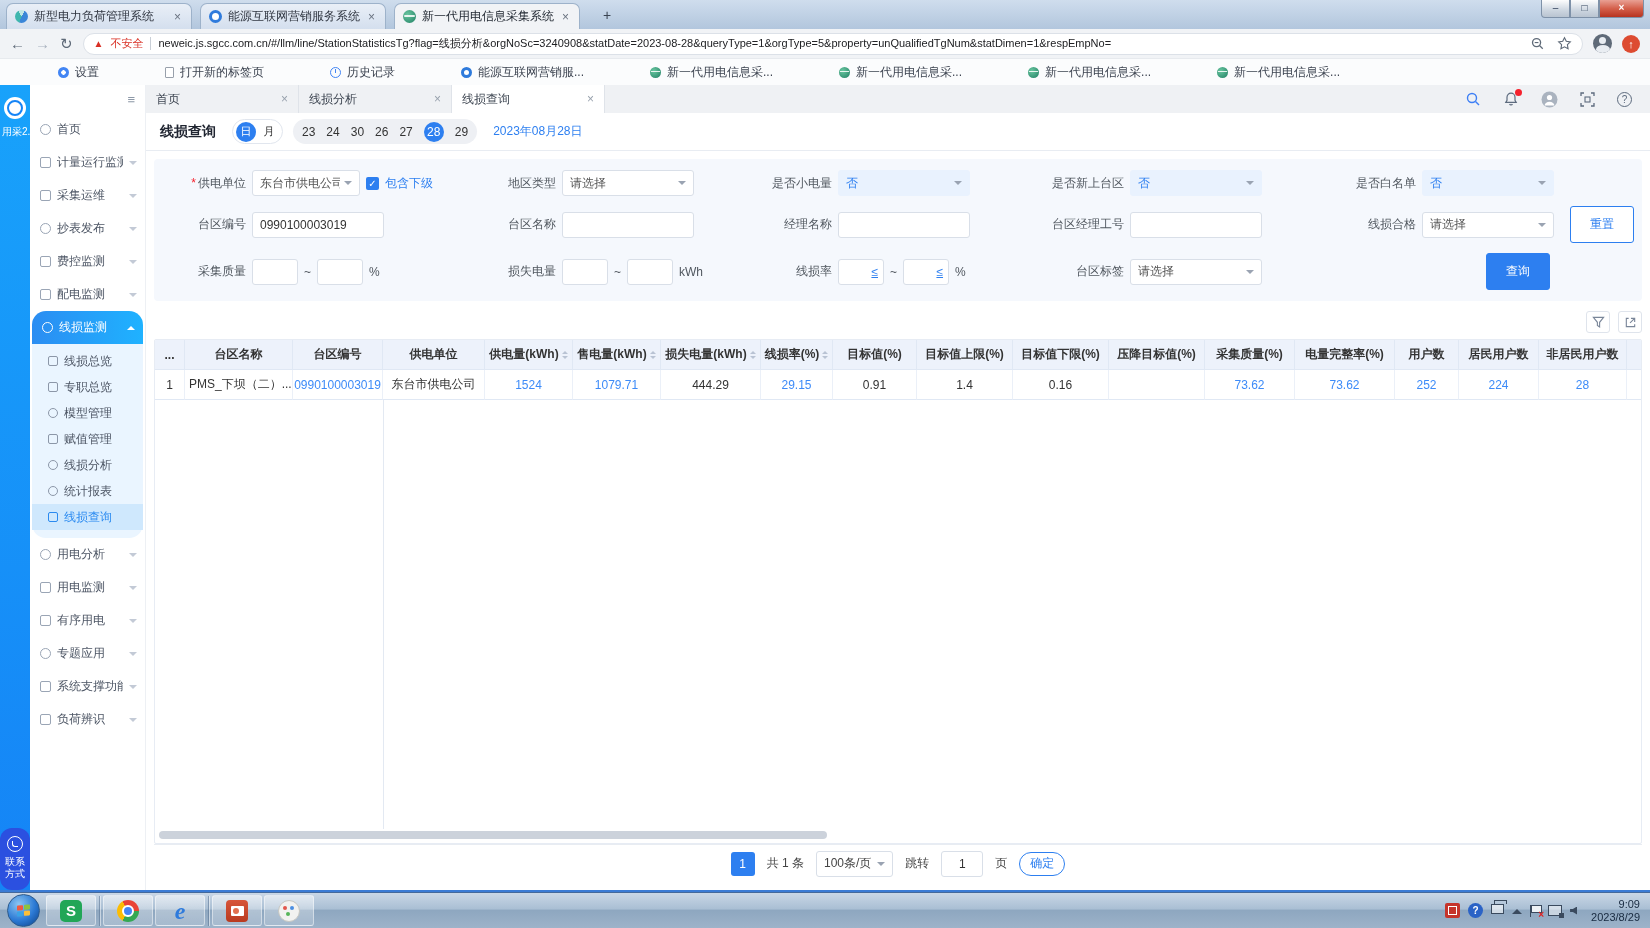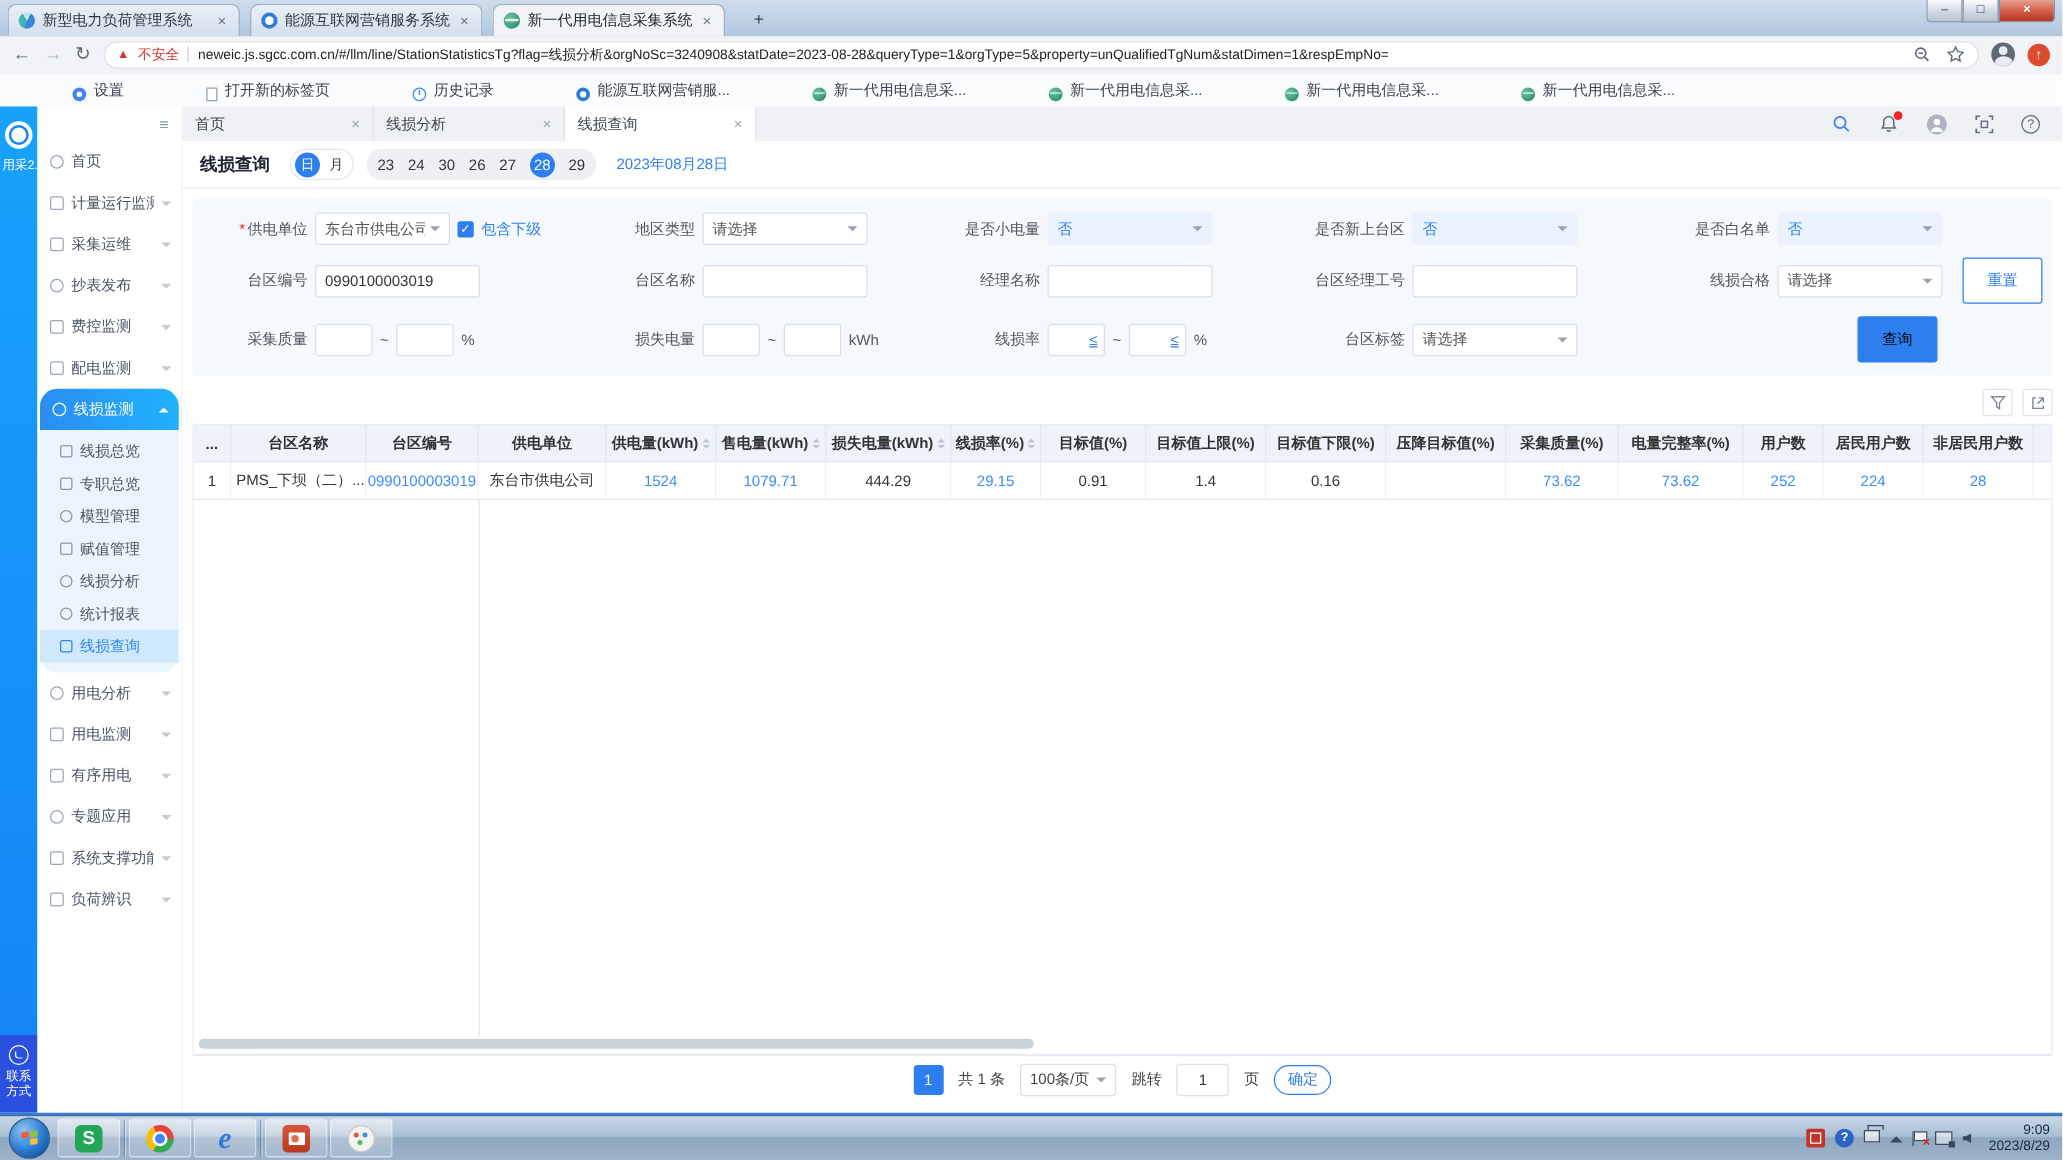--- a/index.html
+++ b/index.html
@@ -34,38 +34,38 @@
   .warn-txt { color:#d93025; font-size:11px; white-space:nowrap;text-align:center; }
   .osep { width:1px; height:13px; background:#c9cfd7; }
   .urltxt { flex:1; color:#202124; font-size:11px; white-space:nowrap; overflow:hidden; min-width:0; }
   .obicons { display:flex; gap:12px; align-items:center; }
   .avatar-nav { width:19px; height:19px; border-radius:50%; background:#5f6a78; position:relative; overflow:hidden; }
   .avatar-nav:before { content:""; position:absolute; left:6px; top:3px; width:7px; height:7px; border-radius:50%; background:#e9edf2; }
   .avatar-nav:after { content:""; position:absolute; left:2.5px; top:11px; width:14px; height:9px; border-radius:50%; background:#e9edf2; }
   .updbtn { width:18px; height:18px; border-radius:50%; background:#dd4b31; color:#fff; text-align:center; line-height:18px; font-size:11px; font-weight:bold; }
 
   .bookmarkrow { height:27px; background:#fbfcfd; border-top:1px solid #e7eaee; display:flex; align-items:center; padding:0 12px; gap:20px; color:#3c4350; }
-  .bm { display:flex; align-items:flex-end; gap:6px; white-space:nowrap;padding-left:46px; }
+  .bm { display:flex; align-items:center; gap:6px; white-space:nowrap;padding-left:46px; }
   .bmi { width:11px; height:11px; flex-shrink:0; }
   .bmi-gear { border-radius:50%; background:radial-gradient(#fff 0 2px,#4285f4 2.5px); }
   .bmi-page { width:9px; height:11px; border:1px solid #98a0ab; border-radius:1px; background:#fff; }
   .bmi-clock { border-radius:50%; border:1.5px solid #4285f4; position:relative; }
   .bmi-clock:after { content:""; position:absolute; left:3.5px; top:1.5px; width:1.5px; height:3.5px; background:#4285f4; }
   .bmi-ring { border-radius:50%; background:#fff; border:3px solid #2f7bdc; }
   .bmi-globe { border-radius:50%; background:radial-gradient(circle at 35% 35%, #69c6a0, #1f7f63); position:relative; }
   .bmi-globe:after { content:""; position:absolute; left:1px; right:1px; top:4px; height:1.5px; background:rgba(255,255,255,.85); }
 
   
   .app { height:805px; display:flex; }
 
   .strip { width:30px; background:linear-gradient(180deg,#18a2fb,#1584f6); display:flex; flex-direction:column; align-items:center; color:#fff; overflow:hidden; }
   .logo { width:22px; height:22px; border-radius:50%; background:#fff; margin-top:12px; position:relative; flex-shrink:0; }
   .logo:after { content:""; position:absolute; inset:3px; border:2px solid #1584f6; border-radius:50%; }
   .brandname { font-size:10px; white-space:nowrap; margin-top:6px; width:30px; padding-left:2px; overflow:hidden; }
-  .contact { margin-top:auto; width:30px; background:#2b50e0; padding:8px 0 10px; display:flex; flex-direction:column; align-items:center; gap:4px; }
+  .contact { margin-top:auto; width:30px; background:#2b50e0; padding:8px 0 10px; display:flex; flex-direction:column; align-items:center; gap:4px;border-radius:12px; }
   .phone-ic { width:16px; height:16px; border:1.5px solid #fff; border-radius:50%; position:relative; }
   .phone-ic:after { content:""; position:absolute; left:4px; top:4px; width:5px; height:5px; border-left:1.5px solid #fff; border-bottom:1.5px solid #fff; border-radius:0 0 0 3px; }
   .contact-t { font-size:10px; line-height:12px; width:24px; text-align:center; }
 
   .sidebar { width:116px; background:#fff; border-right:1px solid #edf0f4; display:flex; flex-direction:column; font-size:12px; color:#4c5564; overflow:hidden; }
   .collapse-row { height:28px; display:flex; justify-content:flex-end; align-items:center; padding-right:10px; color:#8e99a8; font-size:13px; }
   .mitem { height:33px; display:flex; align-items:center; padding:0 8px 0 10px; gap:6px; flex-shrink:0; }
   .mi { width:11px; height:11px; border:1px solid #9aa5b5; border-radius:2px; flex-shrink:0; }
   .mi.round { border-radius:50%; }
   .mlabel { white-space:nowrap; overflow:hidden; flex:1; }
@@ -120,21 +120,21 @@
   .caret { width:0; height:0; border:4px solid transparent; border-top-color:#9aa3b2; margin-top:4px; flex-shrink:0; }
   .finput { width:132px; } .finput input { border:none; outline:none; width:100%; font:inherit; color:#333; background:transparent; }
   .rin { width:46px; height:26px; background:#fff; border:1px solid #d9dfe8; border-radius:3px; display:flex; align-items:center; justify-content:flex-end; padding:0 5px; color:#2d7ff0; }
   .rin u { text-decoration:underline; }
   .chkbox { width:13px; height:13px; background:#2d7ff0; border-radius:2px; color:#fff; font-size:10px; display:flex; align-items:center; justify-content:center; flex-shrink:0; }
   .chklabel { color:#2d7ff0; white-space:nowrap; }
   .intervalbox { width:132px; height:26px; background:#e9f2fe; border-radius:3px; display:flex; align-items:center; padding:0 6px; gap:5px; color:#2d7ff0; }
   .itag { background:#dbe7f7; border-radius:2px; padding:1px 4px; font-size:11.5px; white-space:nowrap; }
   .fbtn { width:64px; height:37px; border-radius:3px; display:flex; align-items:center; justify-content:center; }
   .fbtn.ghost { border:1px solid #2d7ff0; color:#2d7ff0; background:#fff; }
-  .fbtn.solid { background:#2d7ff0; color:#000000; border:1px solid #2d7ff0; }
+  .fbtn.solid { background:#2d7ff0; color:#ffffff; border:1px solid #2d7ff0; }
   .btncell { display:flex; justify-content:flex-end; align-items:center; padding-right:4px; }
 
   .tablewrap { flex:1; margin-top:10px; display:flex; flex-direction:column; min-height:0; }
   .ticons { display:flex; justify-content:flex-end; gap:8px; padding-bottom:6px; }
   .tic { width:24px; height:22px; border:1px solid #dfe4ec; border-radius:3px; display:flex; align-items:center; justify-content:center; background:#fff; }
   .tgrid { flex:1; border:1px solid #e7ecf4; border-radius:2px; display:flex; flex-direction:column; min-height:0; overflow:hidden; }
   .trow { display:flex; flex-shrink:0; width:1492px; }
   .trow.head { background:#edf2fb; font-weight:bold; color:#333; }
   .tc { height:30px; display:flex; align-items:center; justify-content:center; gap:3px; border-right:1px solid #e0e8f4; border-bottom:1px solid #e0e8f4; padding:0 4px; white-space:nowrap; overflow:hidden; flex-shrink:0; }
   .trow.body .tc { background:#fff; border-right-color:#ebf0f8; }

